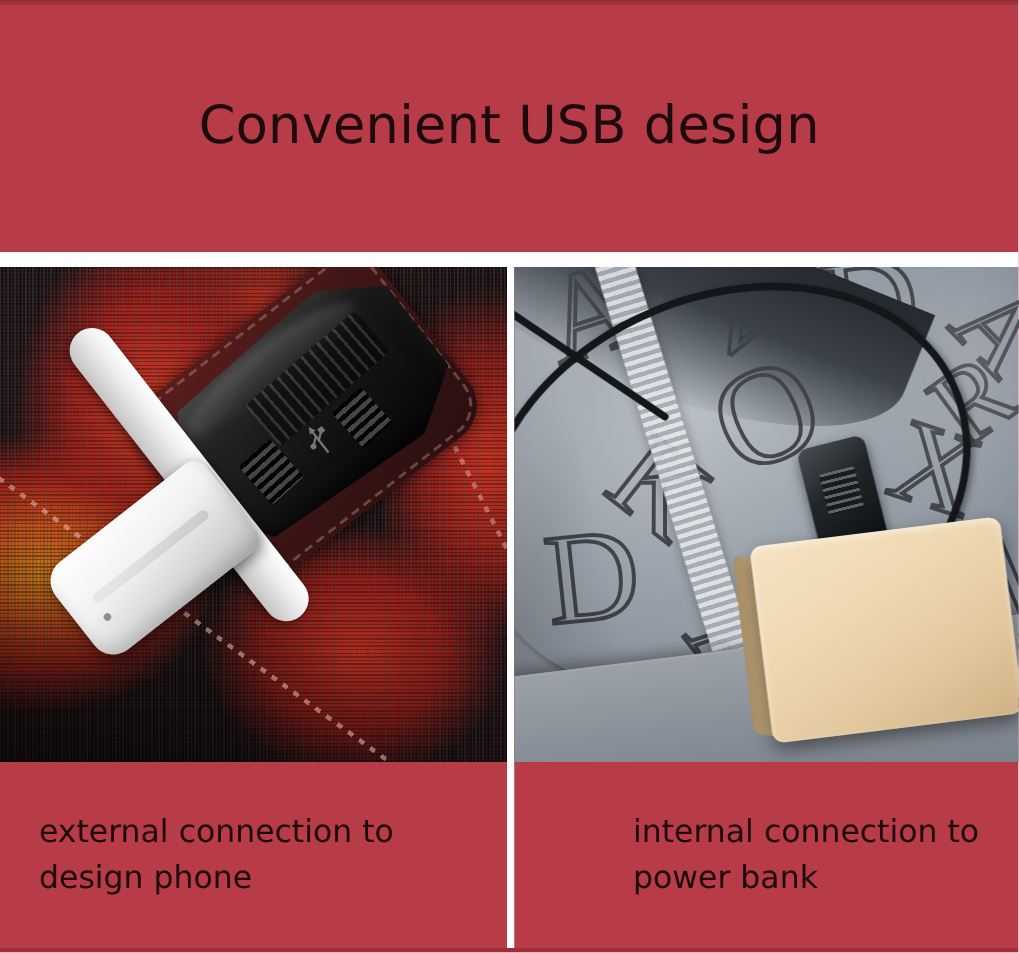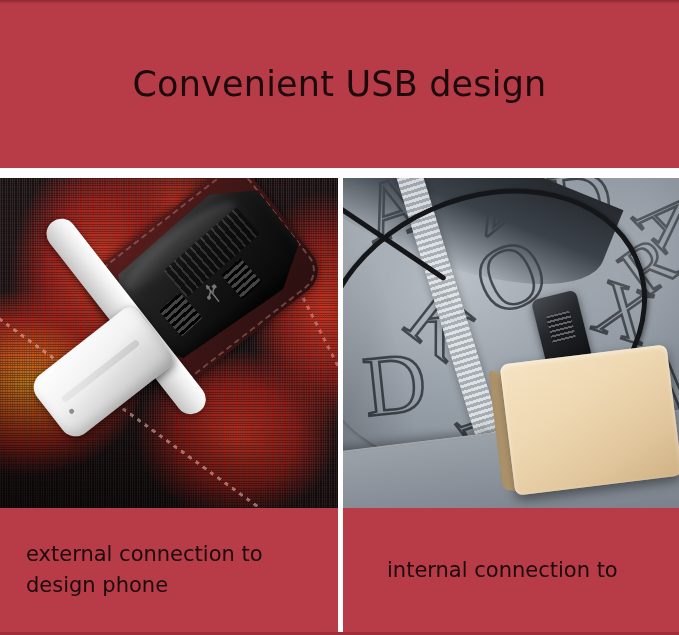--- a/index.html
+++ b/index.html
@@ -340,21 +340,21 @@
     position: absolute;
     top: 0;
     height: 124px;
     background: #b83b48;
     box-sizing: border-box;
     display: flex;
     flex-direction: column;
     justify-content: center;
   }
   .caption-left  { left: 0px;   width: 338px; padding-left: 26px; }
-  .caption-right { left: 343px; width: 336px; padding-left: 44px; }
+  .caption-right { left: 343px; width: 336px; padding-left: 79px; }
   .caption-divider {
     position: absolute;
     left: 338px; top: 0;
     width: 5px; height: 124px;
     background: #fdfdfd;
   }
   .caption-line {
     font-size: 21px;
     line-height: 31px;
     color: #1d0a0d;
@@ -451,17 +451,18 @@
   </div>
 
   <div class="captions">
     <div class="caption caption-left">
       <div class="caption-line">external connection to</div>
       <div class="caption-line">design phone</div>
     </div>
     <div class="caption-divider"></div>
     <div class="caption caption-right">
       <div class="caption-line">internal connection to</div>
+      <div class="caption-line">power bank</div>
     </div>
   </div>
 
   <div class="bottom-rule"></div>
 </div>
 
 </body></html>

